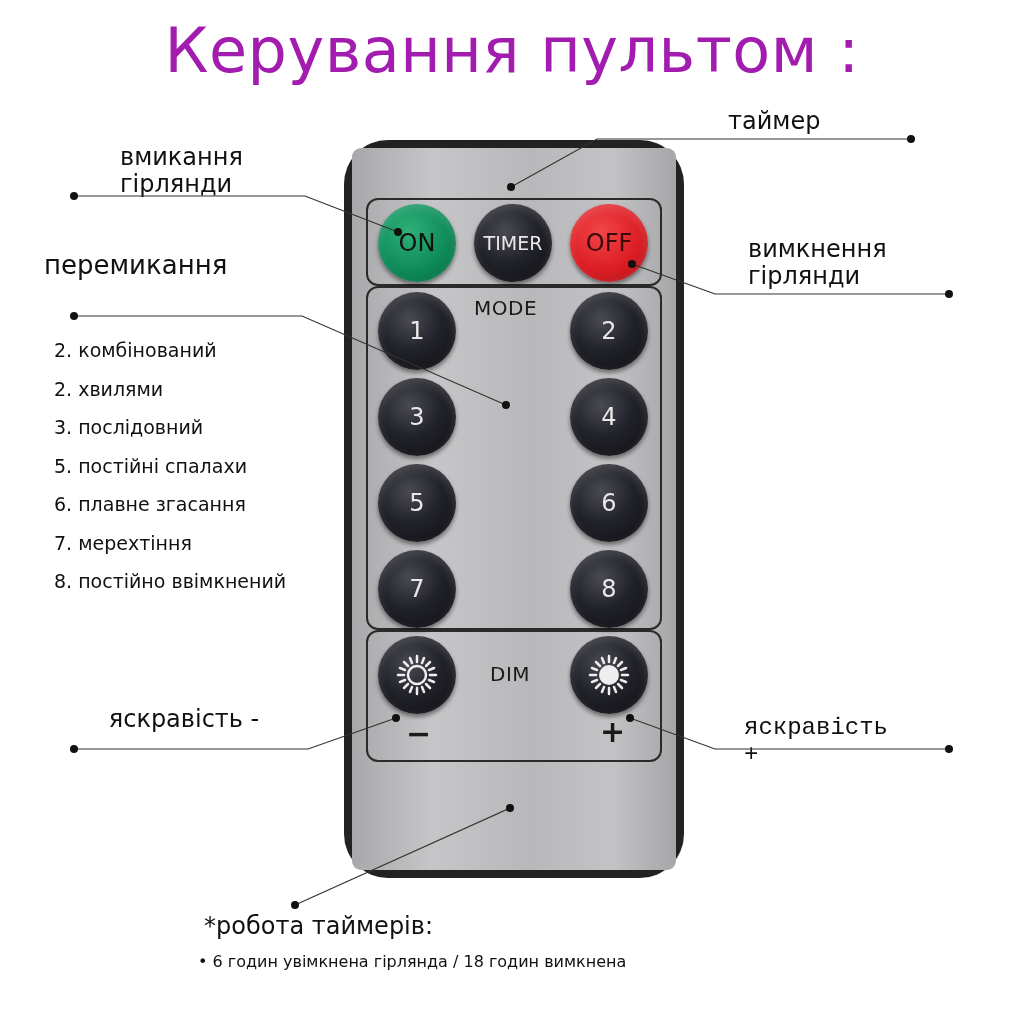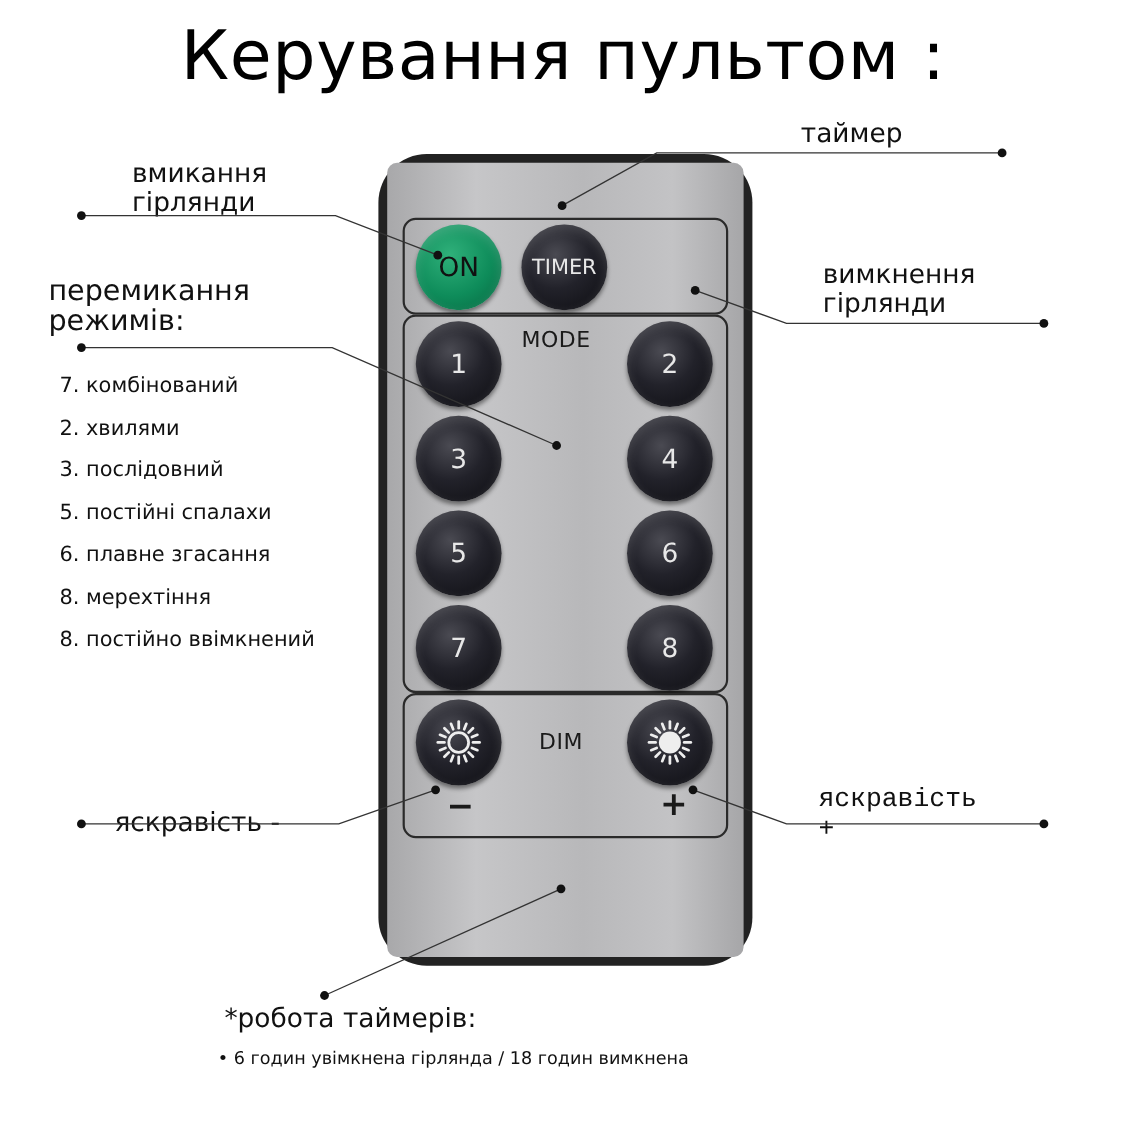--- a/index.html
+++ b/index.html
@@ -1,18 +1,18 @@
 <!DOCTYPE html>
 <html><head>
 <meta charset="utf-8">
 <style>
   html,body{margin:0;padding:0;background:#ffffff;}
   body{width:1024px;height:1024px;position:relative;overflow:hidden;font-family:"DejaVu Sans","Liberation Sans",sans-serif;color:#111;}
   .abs{position:absolute;}
-  .title{left:0;width:1024px;top:14px;text-align:center;font-size:62px;font-weight:400;letter-spacing:0.5px;color:#000000;}
+  .title{left:0;width:1024px;top:14px;text-align:center;font-size:62px;font-weight:400;letter-spacing:0.5px;color:#a21caf;}
   .lbl{font-size:24px;line-height:27px;text-align:left;color:#111;}
   .modes{left:54px;top:336px;font-size:19px;}
   .modes div{height:38.5px;line-height:28px;}
   .footer1{left:204px;top:912px;font-size:24px;}
   .footer2{left:198px;top:952px;font-size:16px;}
   svg.overlay{position:absolute;left:0;top:0;}
   .remote{left:344px;top:140px;width:340px;height:738px;border-radius:44px;background:#222;box-sizing:border-box;padding:8px;}
   .remote-face{width:100%;height:100%;border-radius:9px;background:linear-gradient(90deg,#a8a8aa 0%,#c6c6c8 25%,#b8b8ba 55%,#c3c3c5 80%,#a6a6a8 100%);position:relative;}
   .panel{position:absolute;border:2px solid #2a2a2a;border-radius:12px;box-sizing:border-box;}
   .btn{position:absolute;width:78px;height:78px;border-radius:50%;display:flex;align-items:center;justify-content:center;box-shadow:0 3px 4px rgba(0,0,0,.45), inset 0 4px 10px rgba(255,255,255,.18);font-size:24px;}
@@ -31,45 +31,47 @@
   <div>вмикання</div>
   <div>гірлянди</div>
 </div>
 <div class="abs lbl" style="left:728px;top:108px;width:120px;">таймер</div>
 <div class="abs lbl" style="left:748px;top:236px;width:160px;">
   <div>вимкнення</div>
   <div>гірлянди</div>
 </div>
 <div class="abs lbl" style="left:44px;top:252px;width:210px;font-size:26px;">
   <div>перемикання</div>
-  <div>режимів:</div>
 </div>
 
 <div class="abs modes">
-  <div>7. комбінований</div>
+  <div>2. комбінований</div>
   <div>2. хвилями</div>
   <div>3. послідовний</div>
   <div>5. постійні спалахи</div>
   <div>6. плавне згасання</div>
-  <div>8. мерехтіння</div>
+  <div>7. мерехтіння</div>
   <div>8. постійно ввімкнений</div>
 </div>
 
-<div class="abs lbl" style="left:104px;top:734px;width:160px;text-align:left;">яскравість -</div>
+<div class="abs lbl" style="left:104px;top:706px;width:160px;text-align:center;">яскравість -</div>
 <div class="abs lbl" style="left:744px;top:714px;width:170px;text-align:left;font-family:Liberation Mono, monospace;">яскравість +</div>
 
 <div class="abs remote">
   <div class="remote-face">
 
     <div class="panel" style="left:14px;top:50px;width:296px;height:88px;"></div>
     <div class="btn btn-green" style="left:26px;top:56px;">
       <span>ON</span>
     </div>
     <div class="btn btn-black" style="left:122px;top:56px;font-size:19px;">
       <span>TIMER</span>
+    </div>
+    <div class="btn btn-red" style="left:218px;top:56px;">
+      <span>OFF</span>
     </div>
 
     <div class="panel" style="left:14px;top:138px;width:296px;height:344px;"></div>
     <div class="panel-label" style="left:122px;top:148px;">MODE</div>
     <div class="btn btn-black" style="left:26px;top:144px;">
         <span>1</span>
       </div>
     <div class="btn btn-black" style="left:218px;top:144px;">
         <span>2</span>
       </div>

